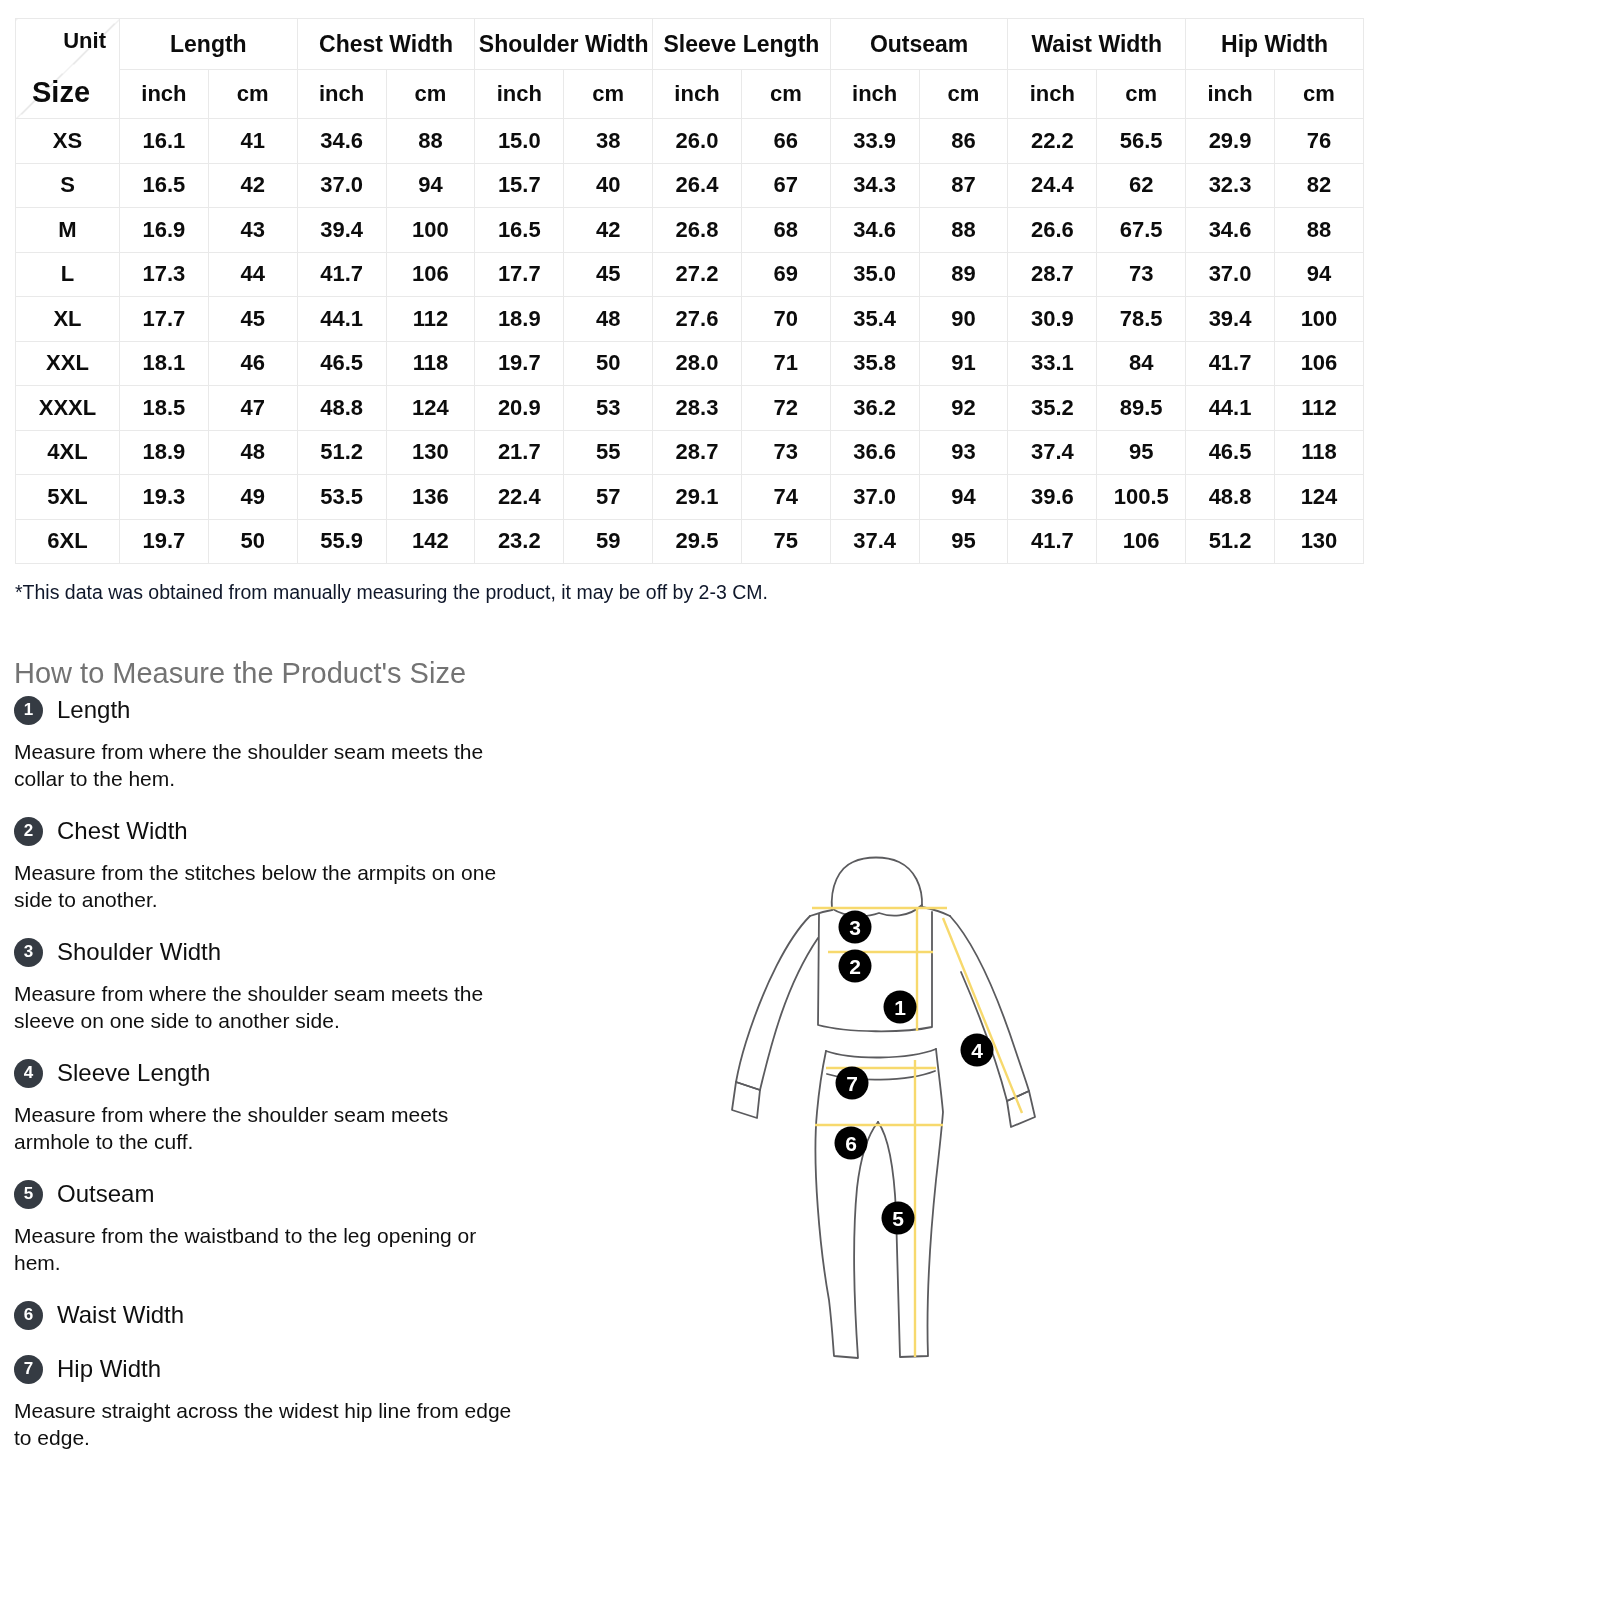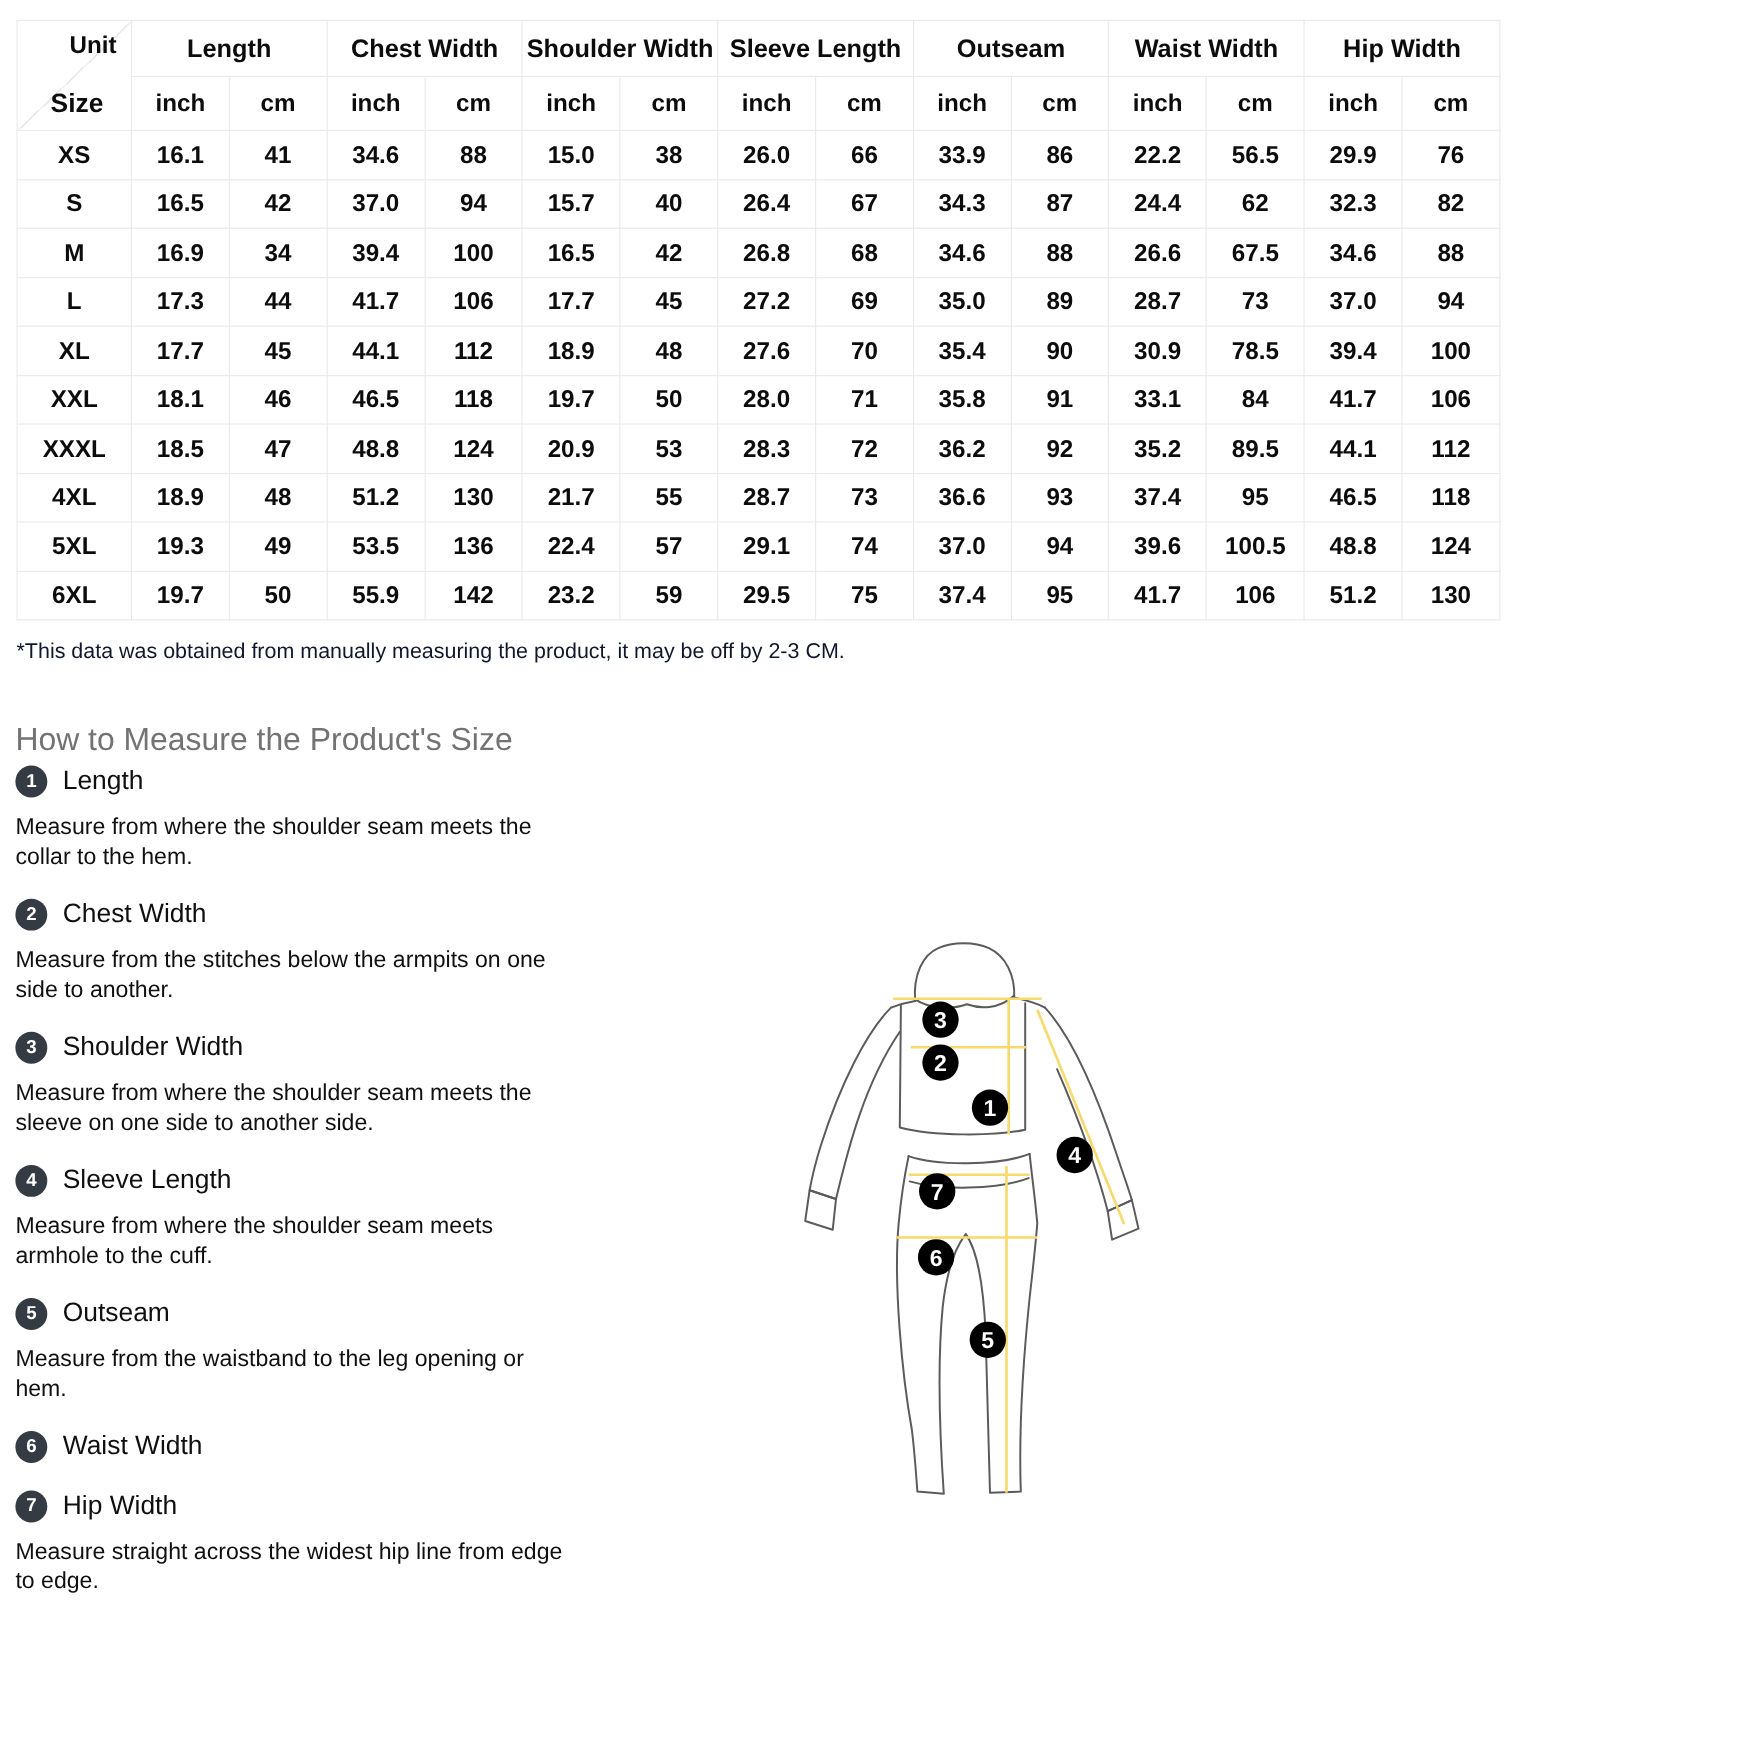--- a/index.html
+++ b/index.html
@@ -18,21 +18,21 @@
   }
   tr.group-row th { height:51px; font-size:23px; }
   tr.unit-row  th { height:49px; font-size:22px; }
   tbody th, tbody td { height:44.5px; font-size:22px; }
 
   th.corner {
     position:relative;
     background:linear-gradient(to bottom right, #fff 49.6%, #e3e3e3 49.6%, #e3e3e3 50.4%, #fff 50.4%);
   }
   th.corner .corner-top    { position:absolute; top:9px;  right:13px; font-size:22px; }
-  th.corner .corner-bottom { position:absolute; bottom:9px; left:30px; font-size:24px; }
+  th.corner .corner-bottom { position:absolute; bottom:9px; left:16px; font-size:29px; }
 
   
   .footnote { position:absolute; left:15px; top:581px; font-size:19.5px; color:#0f172a; white-space:pre-line; }
 
   
   .howto-title { position:absolute; left:14px; top:633px; font-size:29px; font-weight:400; color:#737373; }
   .items { position:absolute; left:14px; top:695px; width:580px; }
   .item { margin-bottom:24px; }
   .item-head { display:flex; align-items:center; gap:14px; height:30px; }
   .num-circle {
@@ -130,21 +130,21 @@
           <td>34.3</td>
           <td>87</td>
           <td>24.4</td>
           <td>62</td>
           <td>32.3</td>
           <td>82</td>
         </tr>
         <tr>
           <th>M</th>
           <td>16.9</td>
-          <td>34</td>
+          <td>43</td>
           <td>39.4</td>
           <td>100</td>
           <td>16.5</td>
           <td>42</td>
           <td>26.8</td>
           <td>68</td>
           <td>34.6</td>
           <td>88</td>
           <td>26.6</td>
           <td>67.5</td>

